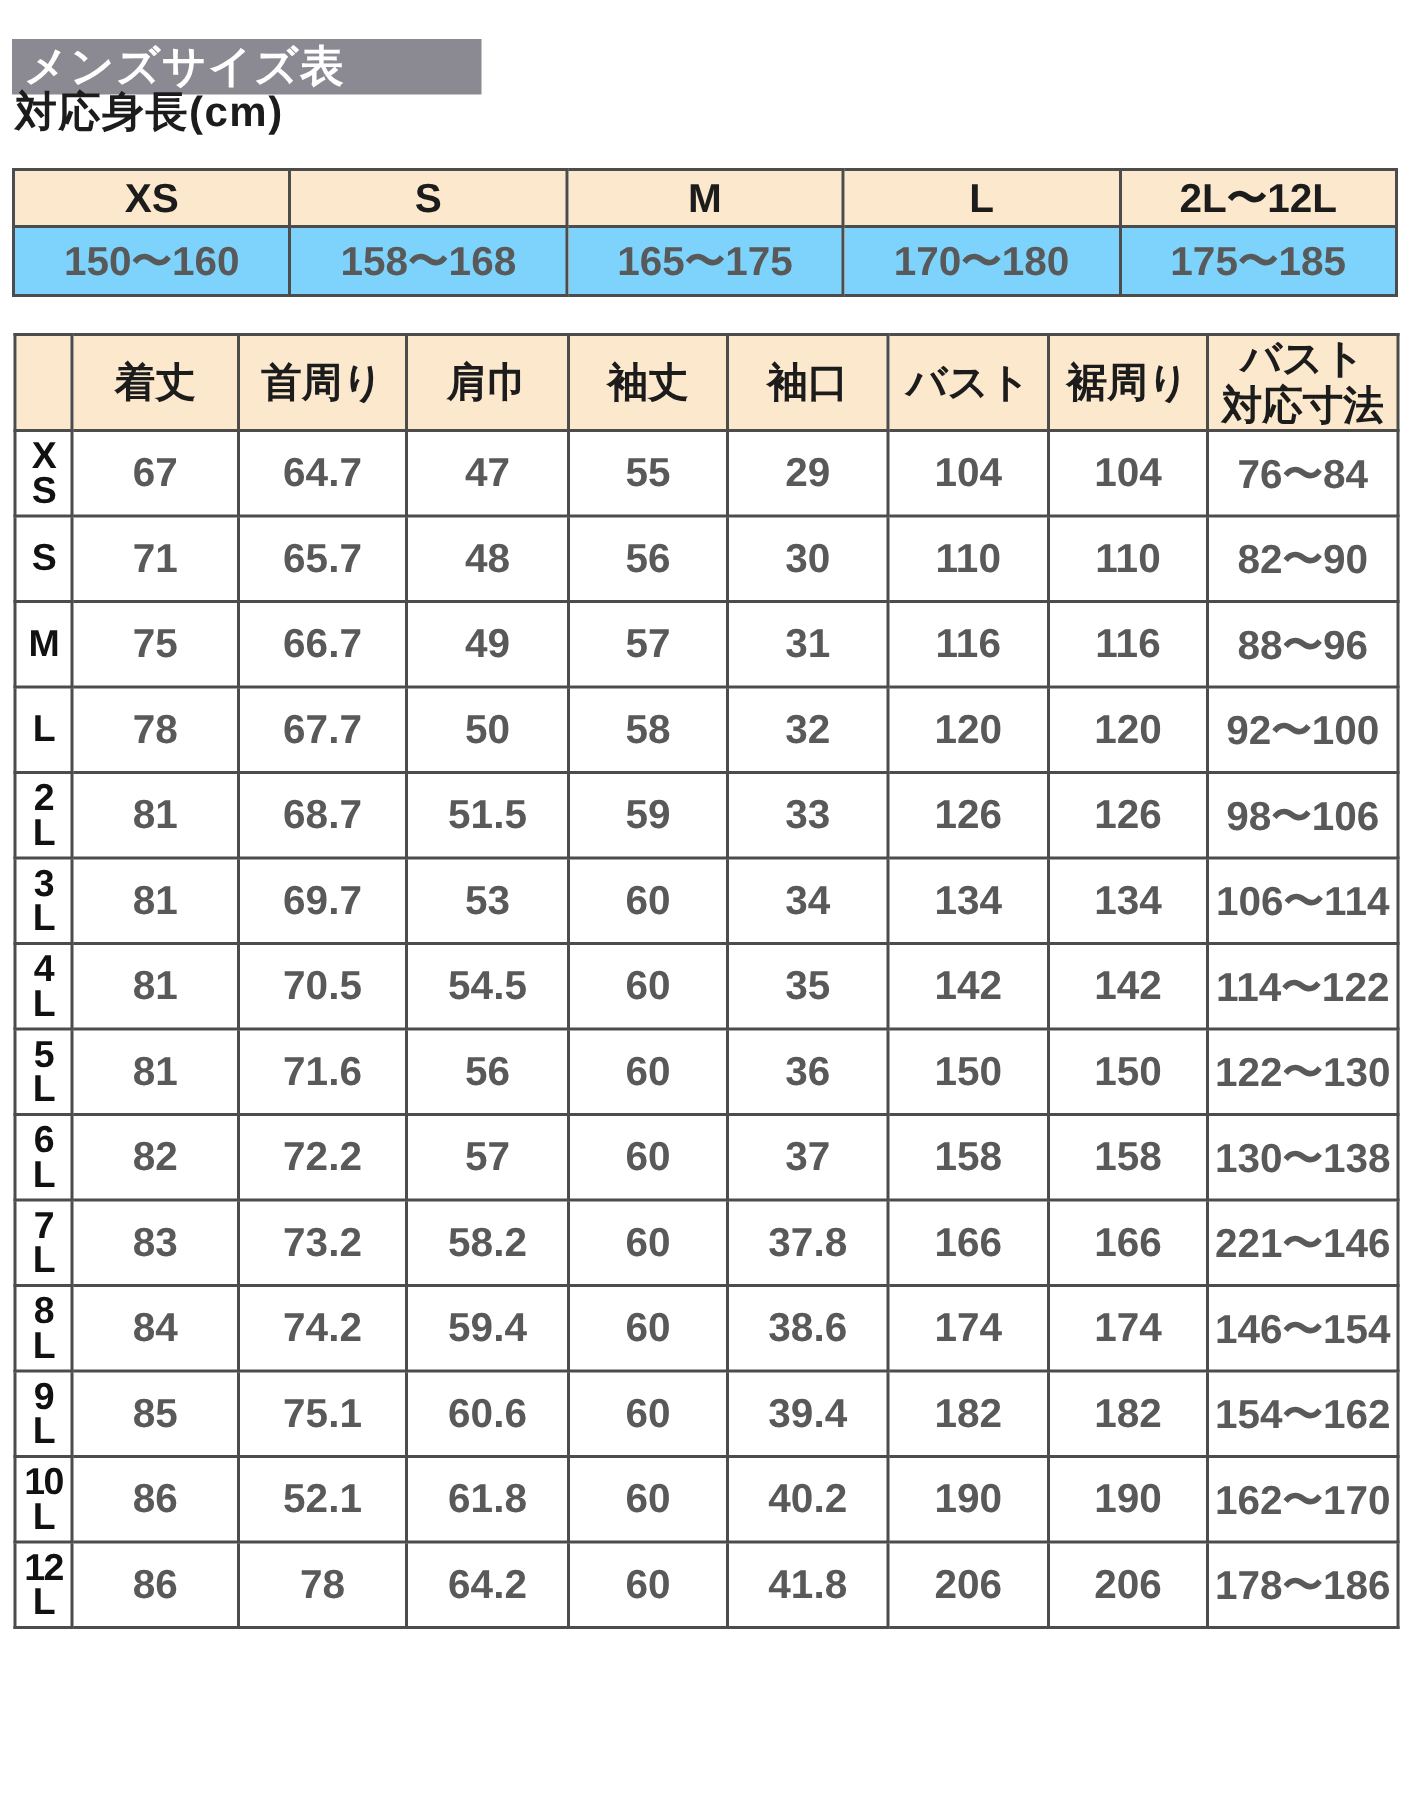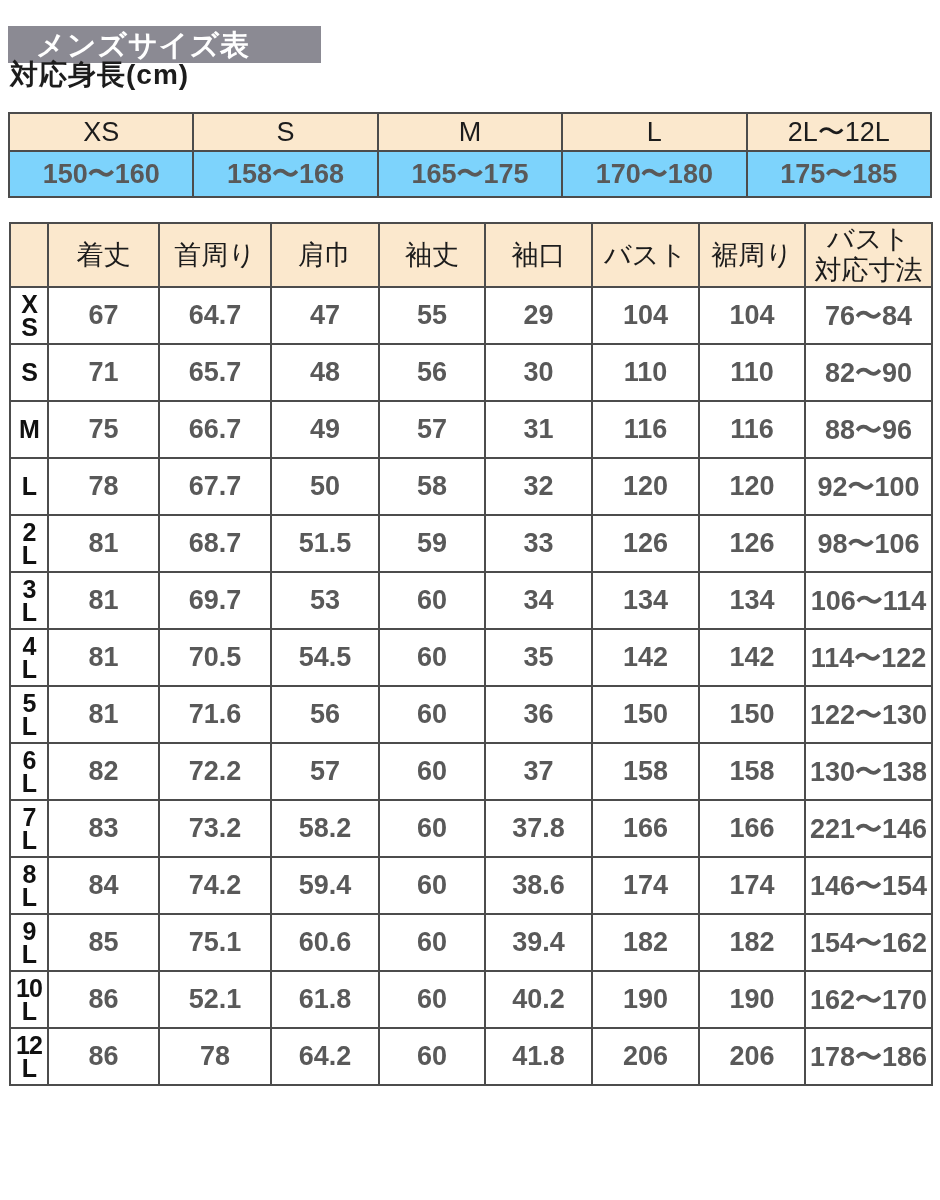--- a/index.html
+++ b/index.html
@@ -20,41 +20,41 @@
     overflow:hidden;
   }
   
   .title-bar{
     position:absolute;left:8px;top:26px;
     width:313px;height:37px;
     background:var(--title-bar-bg);
     color:var(--title-text);
     font-size:29px;font-weight:bold;
     line-height:38px;
-    padding-left:28px;
+    padding-left:8px;
     box-sizing:border-box;
     letter-spacing:1px;
   }
   
   .subtitle{
     position:absolute;left:10px;top:56px;
     font-size:28px;font-weight:bold;
     color:var(--label-text);
     letter-spacing:1px;
   }
   table{border-collapse:collapse;table-layout:fixed;}
   th,td{
     border:2px solid var(--border-color);
     text-align:center;vertical-align:middle;
     padding:0;overflow:hidden;
   }
   thead th{
     background:var(--header-bg);
     color:var(--label-text);
-    font-weight:normal;
+    font-weight:bold;
     white-space:pre-line;
   }
   
   .height-table{
     position:absolute;left:8px;top:112px;
     width:924px;
   }
   .height-table thead th{height:33px;font-size:27px;}
   .height-table tbody td{
     height:44px;font-size:27px;

